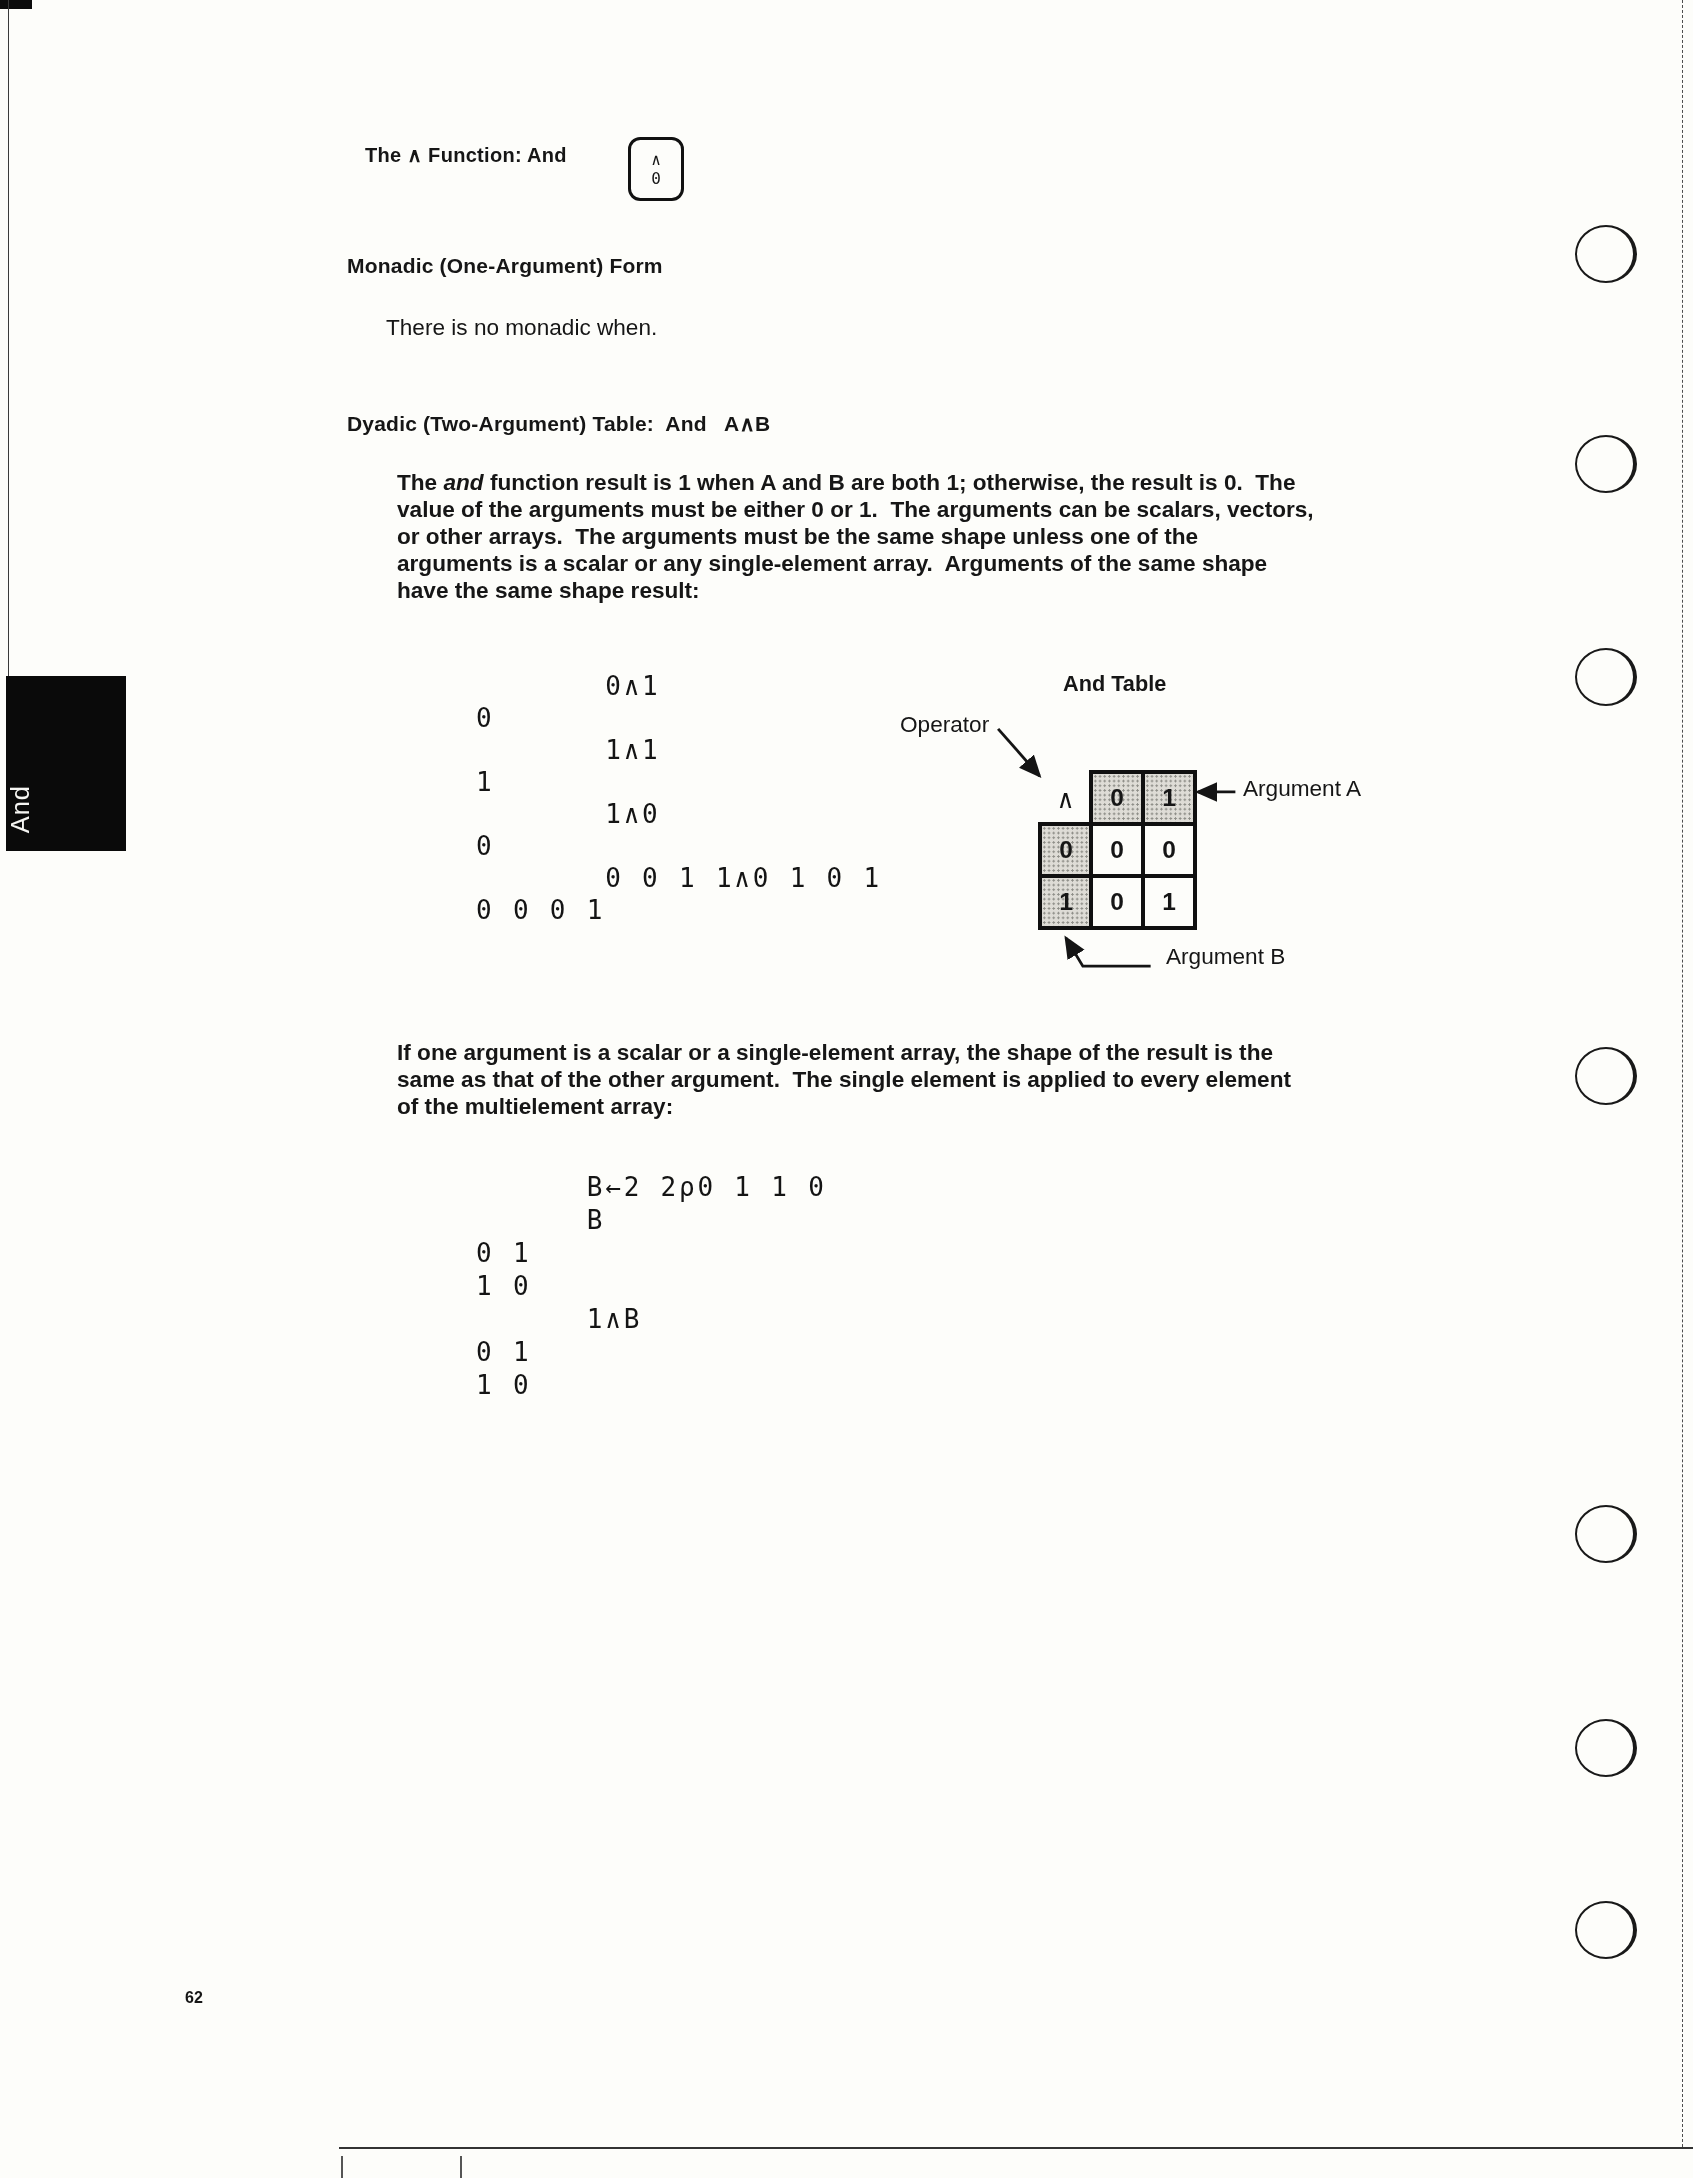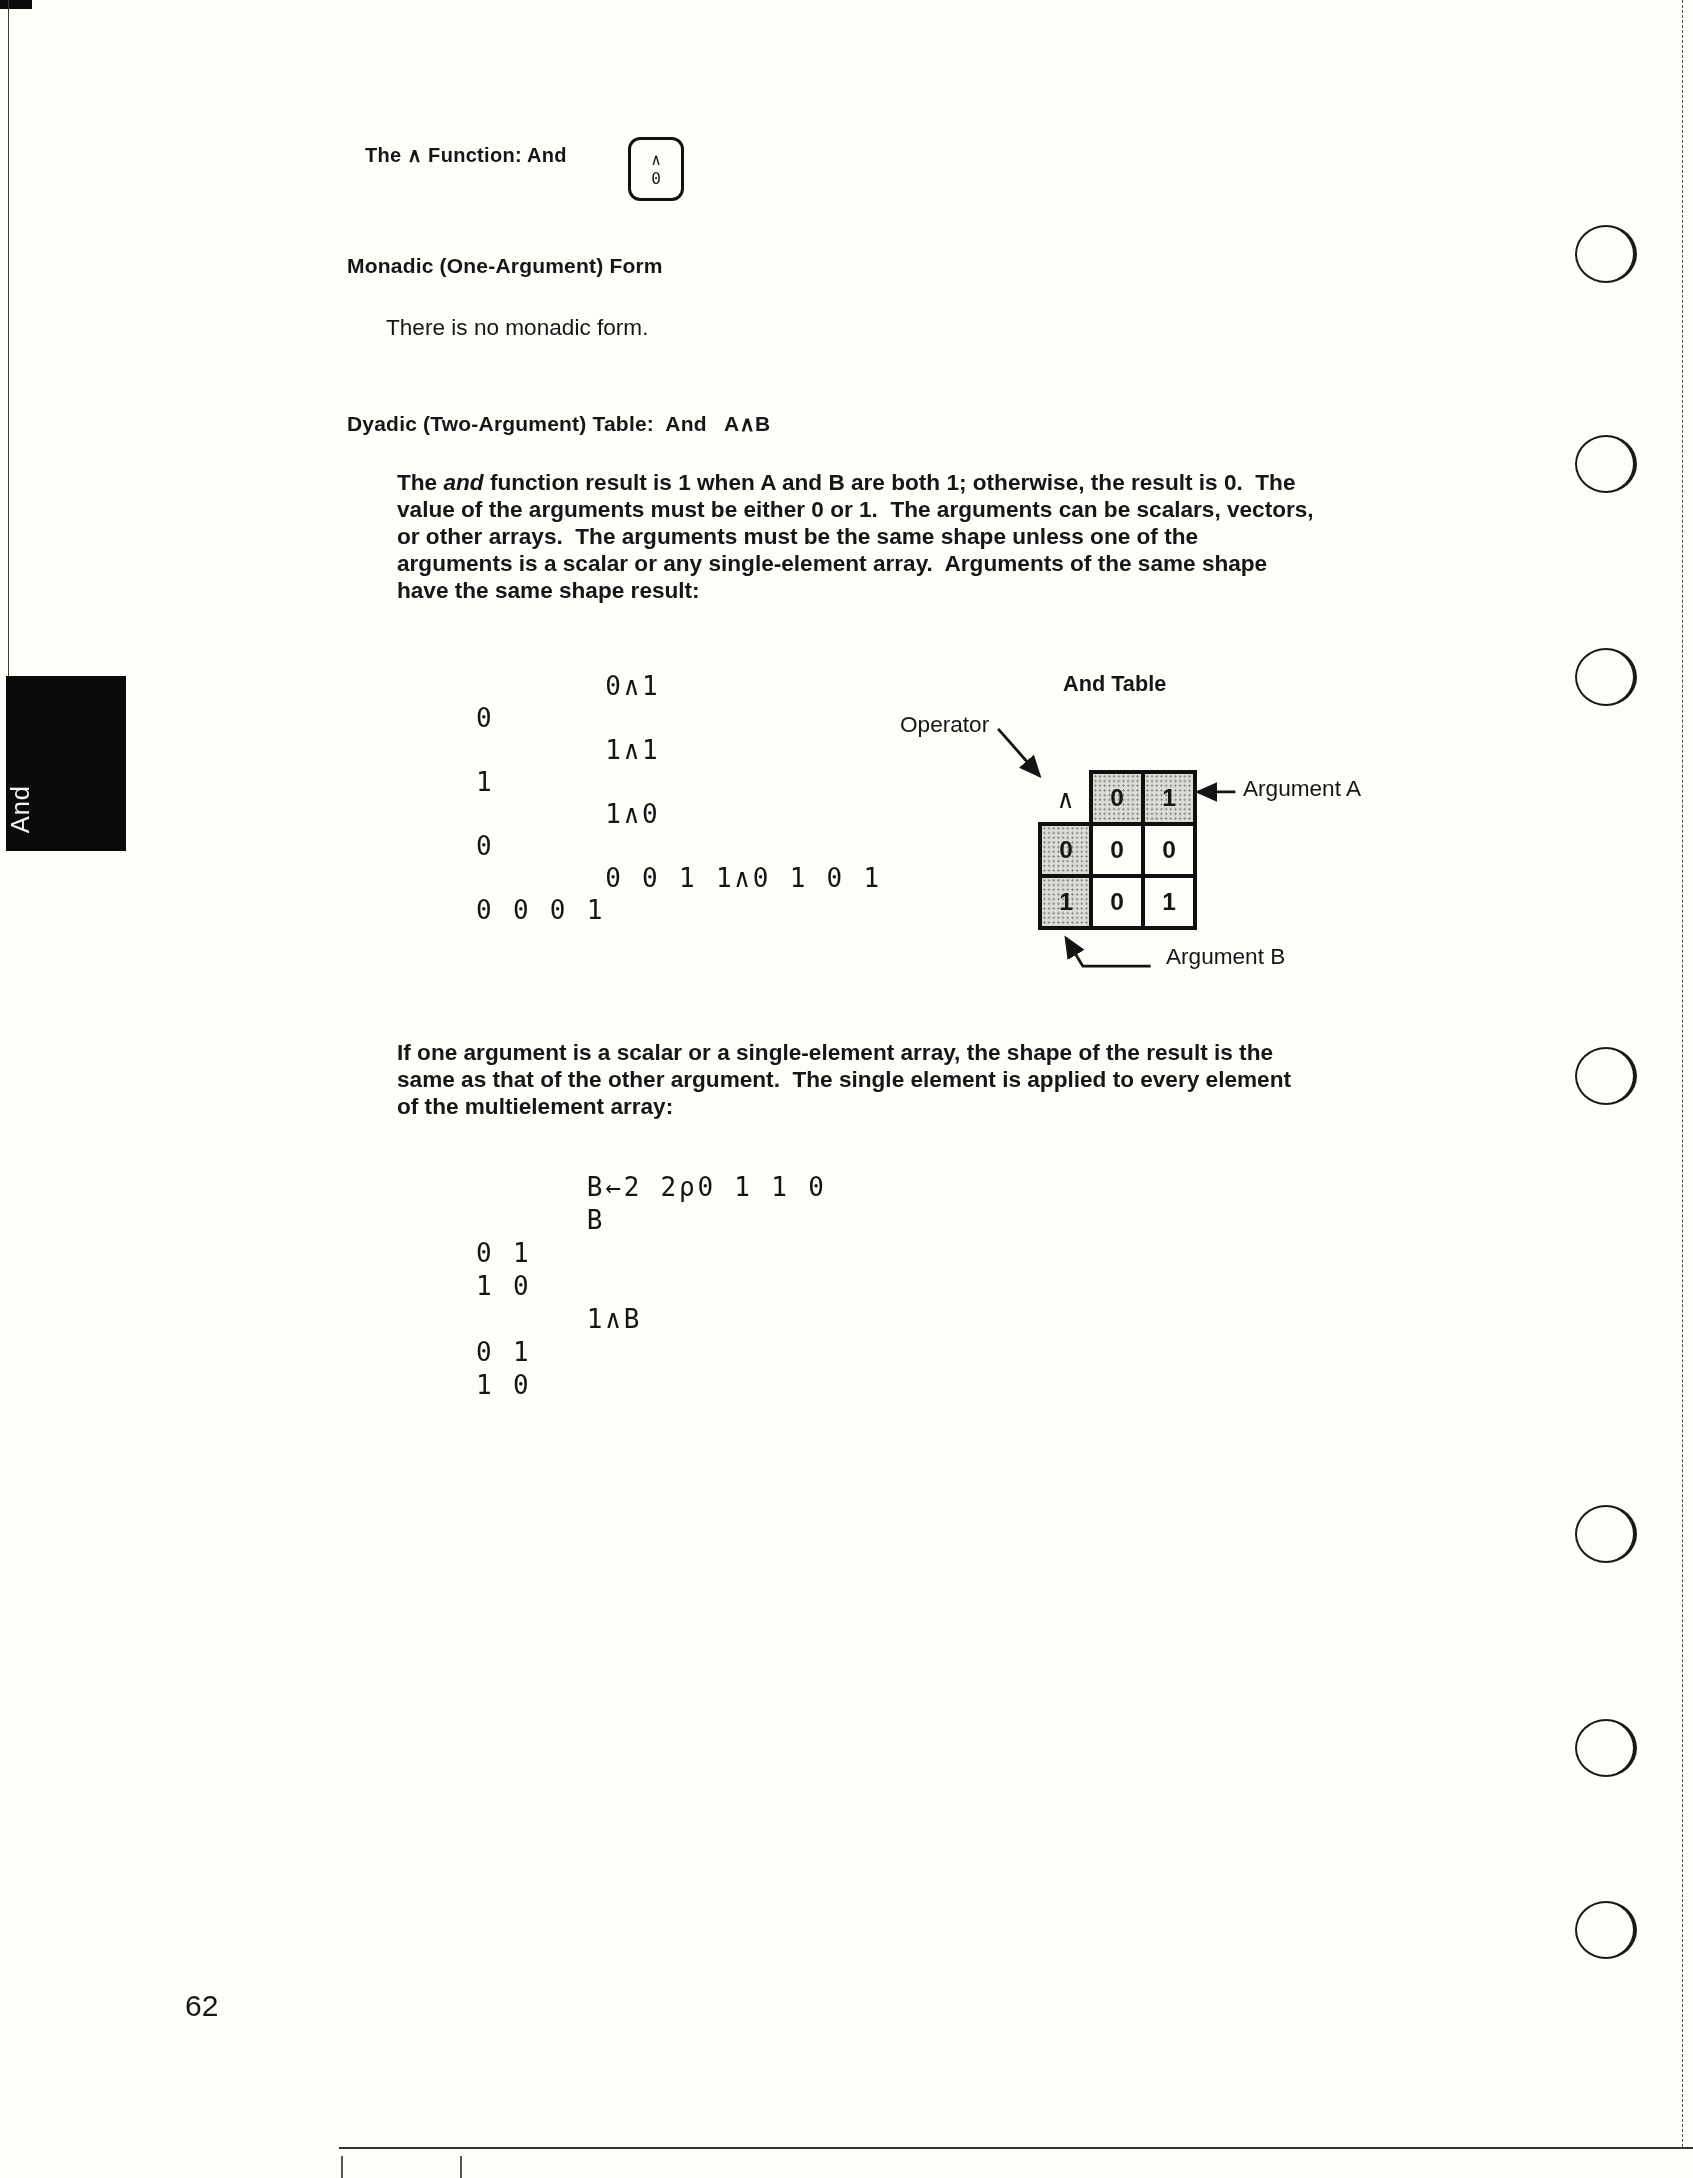--- a/index.html
+++ b/index.html
@@ -65,21 +65,21 @@
     background-color:#dedcd6;
     background-image:radial-gradient(#8e8e88 1px, rgba(0,0,0,0) 1.2px);
     background-size:4.7px 4.7px;
   }
   .op-symbol{
     position:absolute;left:1045px;top:774px;width:41px;height:49px;
     display:flex;align-items:center;justify-content:center;
     font-family:"DejaVu Sans Mono",monospace;font-size:26px;color:#141414;
   }
   .arrow-layer{position:absolute;left:0;top:0;width:1693px;height:2179px;pointer-events:none;}
-  .page-number{position:absolute;left:185px;top:1989px;margin:0;font-size:30px;font-weight:400;}
+  .page-number{position:absolute;left:185px;top:1989px;margin:0;font-size:16px;font-weight:700;}
   .binder-hole{
     position:absolute;left:1575px;width:62px;height:58px;
     box-sizing:border-box;border:2.8px solid #191919;border-right-width:4.7px;border-radius:50%;
     background:transparent;
   }
   .right-dashed{position:absolute;left:1682px;top:0;width:0;height:2147px;border-left:1.9px dashed #4d4d4d;}
   .bottom-rule{position:absolute;left:339px;top:2147px;width:1354px;height:1.9px;background:#333;}
   .bottom-tick{position:absolute;top:2156px;width:1.9px;height:22.6px;background:#555;}
 </style>
 </head>
@@ -94,21 +94,21 @@
   <span class="tab-text">And</span>
 
   <h1 class="title">The ∧ Function: And</h1>
 
   <div class="keycap">
     <span>∧</span>
     <span>0</span>
   </div>
 
   <h2 class="h2 h2-monadic">Monadic (One-Argument) Form</h2>
-  <p class="plainline">There is no monadic form.</p>
+  <p class="plainline">There is no monadic when.</p>
 
   <h2 class="h2 h2-dyadic">Dyadic (Two-Argument) Table:  And   A∧B</h2>
 
   <p class="bodytext para1"><span>The </span><em>and</em><span> function result is 1 when A and B are both 1; otherwise, the result is 0.  The value of the arguments must be either 0 or 1.  The arguments can be scalars, vectors, or other arrays.  The arguments must be the same shape unless one of the arguments is a scalar or any single-element array.  Arguments of the same shape have the same shape result:</span></p>
 
   <div class="code code1">
     <div class="code-line">       0∧1</div>
     <div class="code-line">0</div>
     <div class="code-line">       1∧1</div>
     <div class="code-line">1</div>

